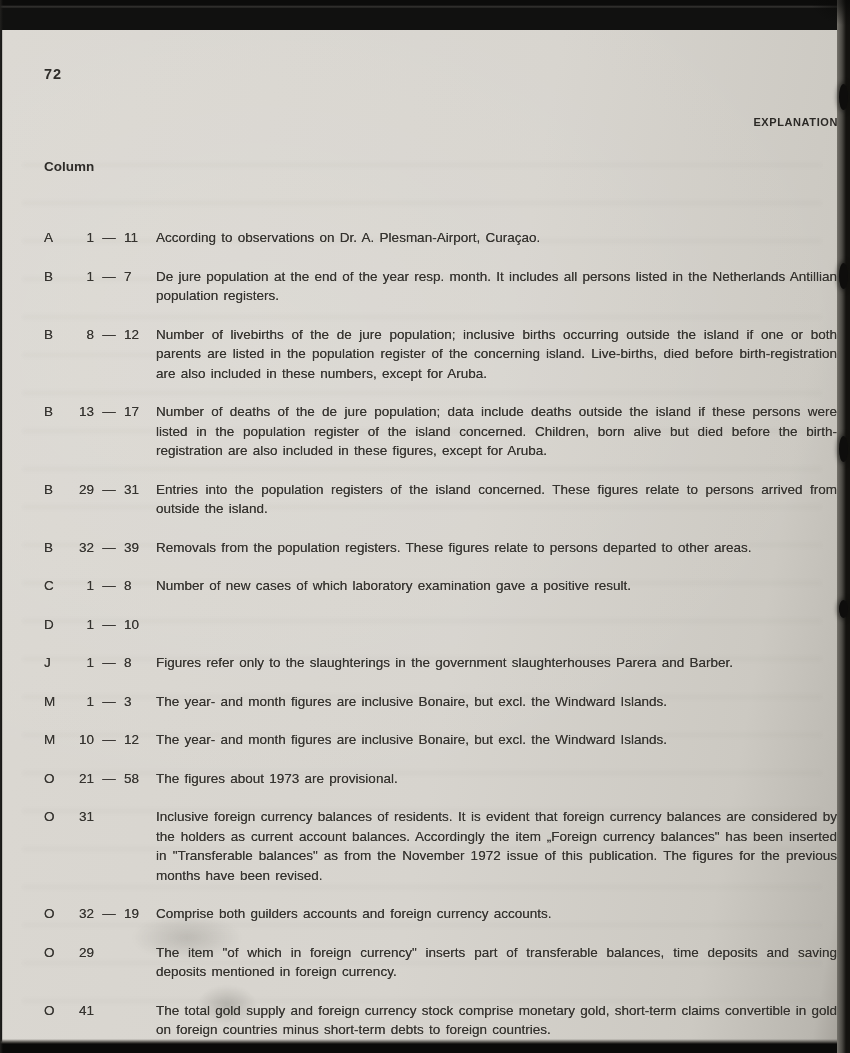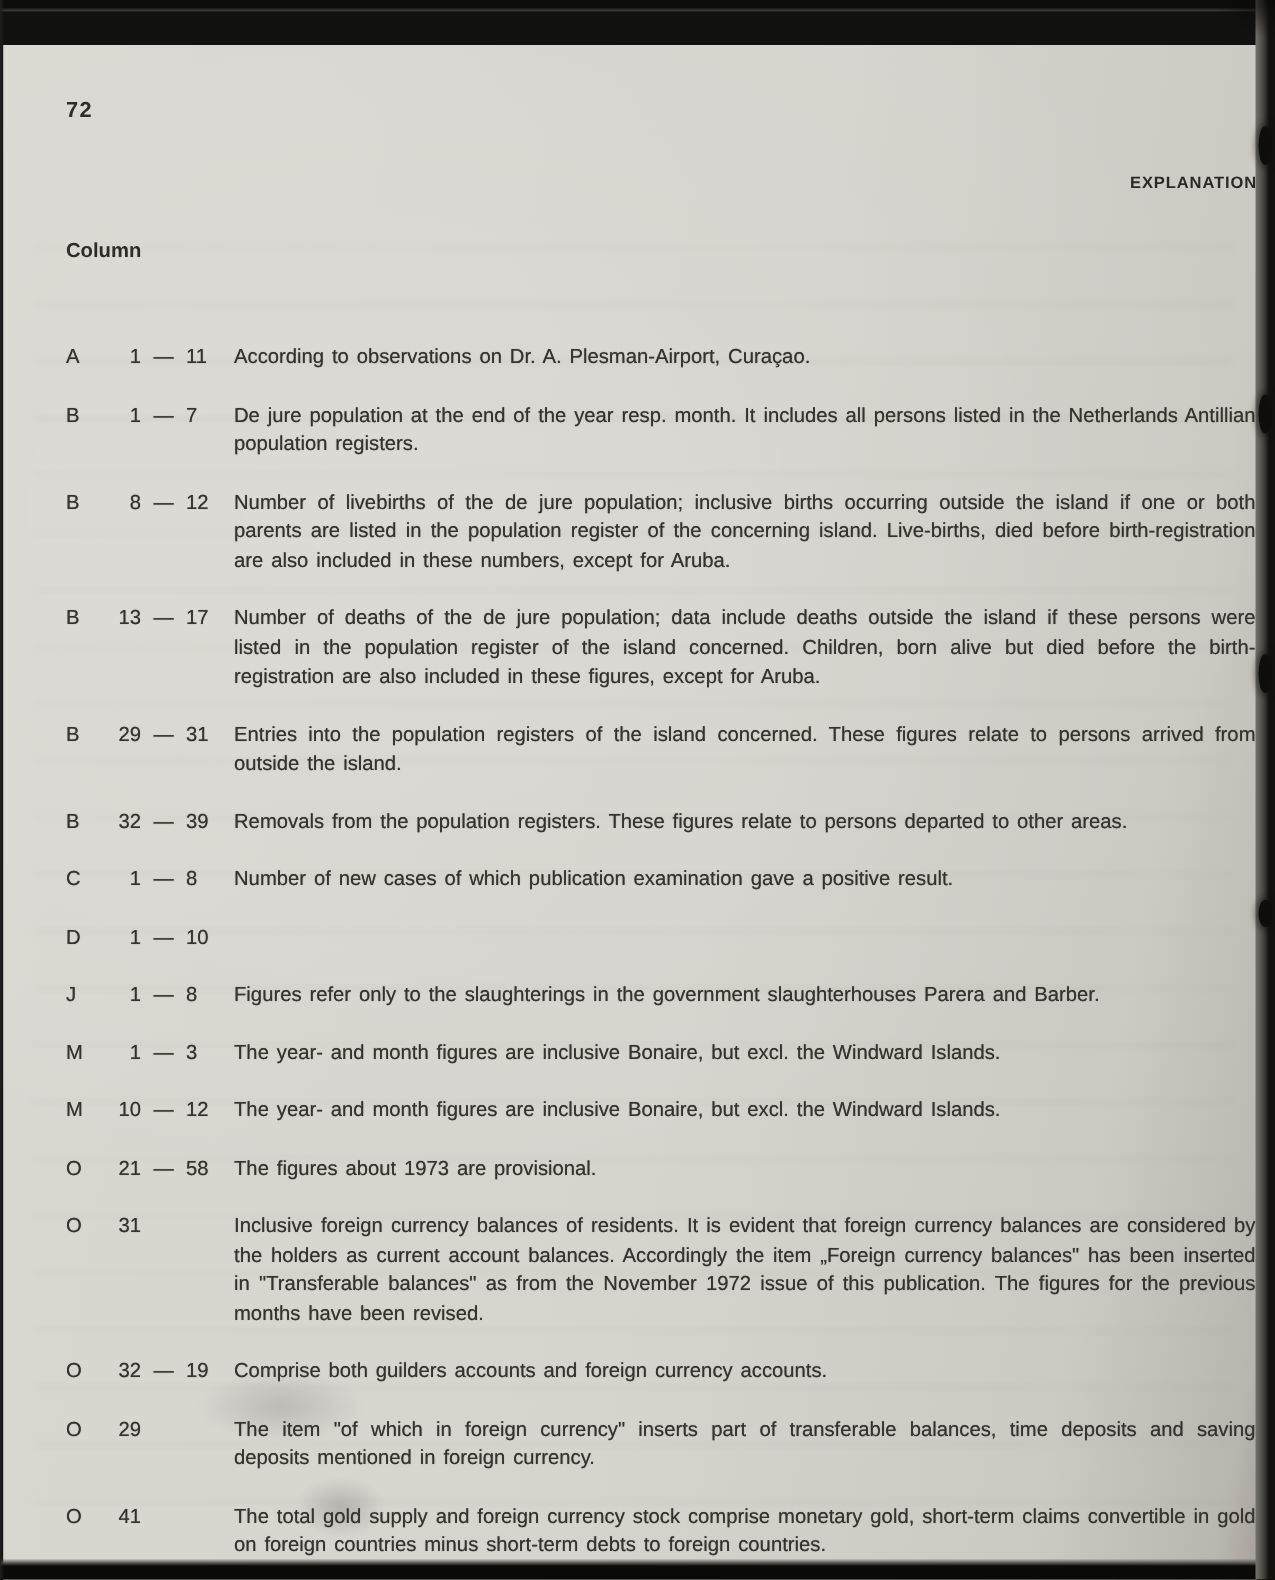--- a/index.html
+++ b/index.html
@@ -242,21 +242,21 @@
     <div class="entry-text">Removals from the population registers. These figures relate to persons departed to other areas.</div>
   </div>
 
   <div class="entry">
     <div class="entry-letter">C</div>
     <div class="entry-range">
       <span class="range-from">1</span>
       <span class="range-dash">—</span>
       <span class="range-to">8</span>
     </div>
-    <div class="entry-text">Number of new cases of which publication examination gave a positive result.</div>
+    <div class="entry-text">Number of new cases of which laboratory examination gave a positive result.</div>
   </div>
 
   <div class="entry">
     <div class="entry-letter">D</div>
     <div class="entry-range">
       <span class="range-from">1</span>
       <span class="range-dash">—</span>
       <span class="range-to">10</span>
     </div>
   </div>

